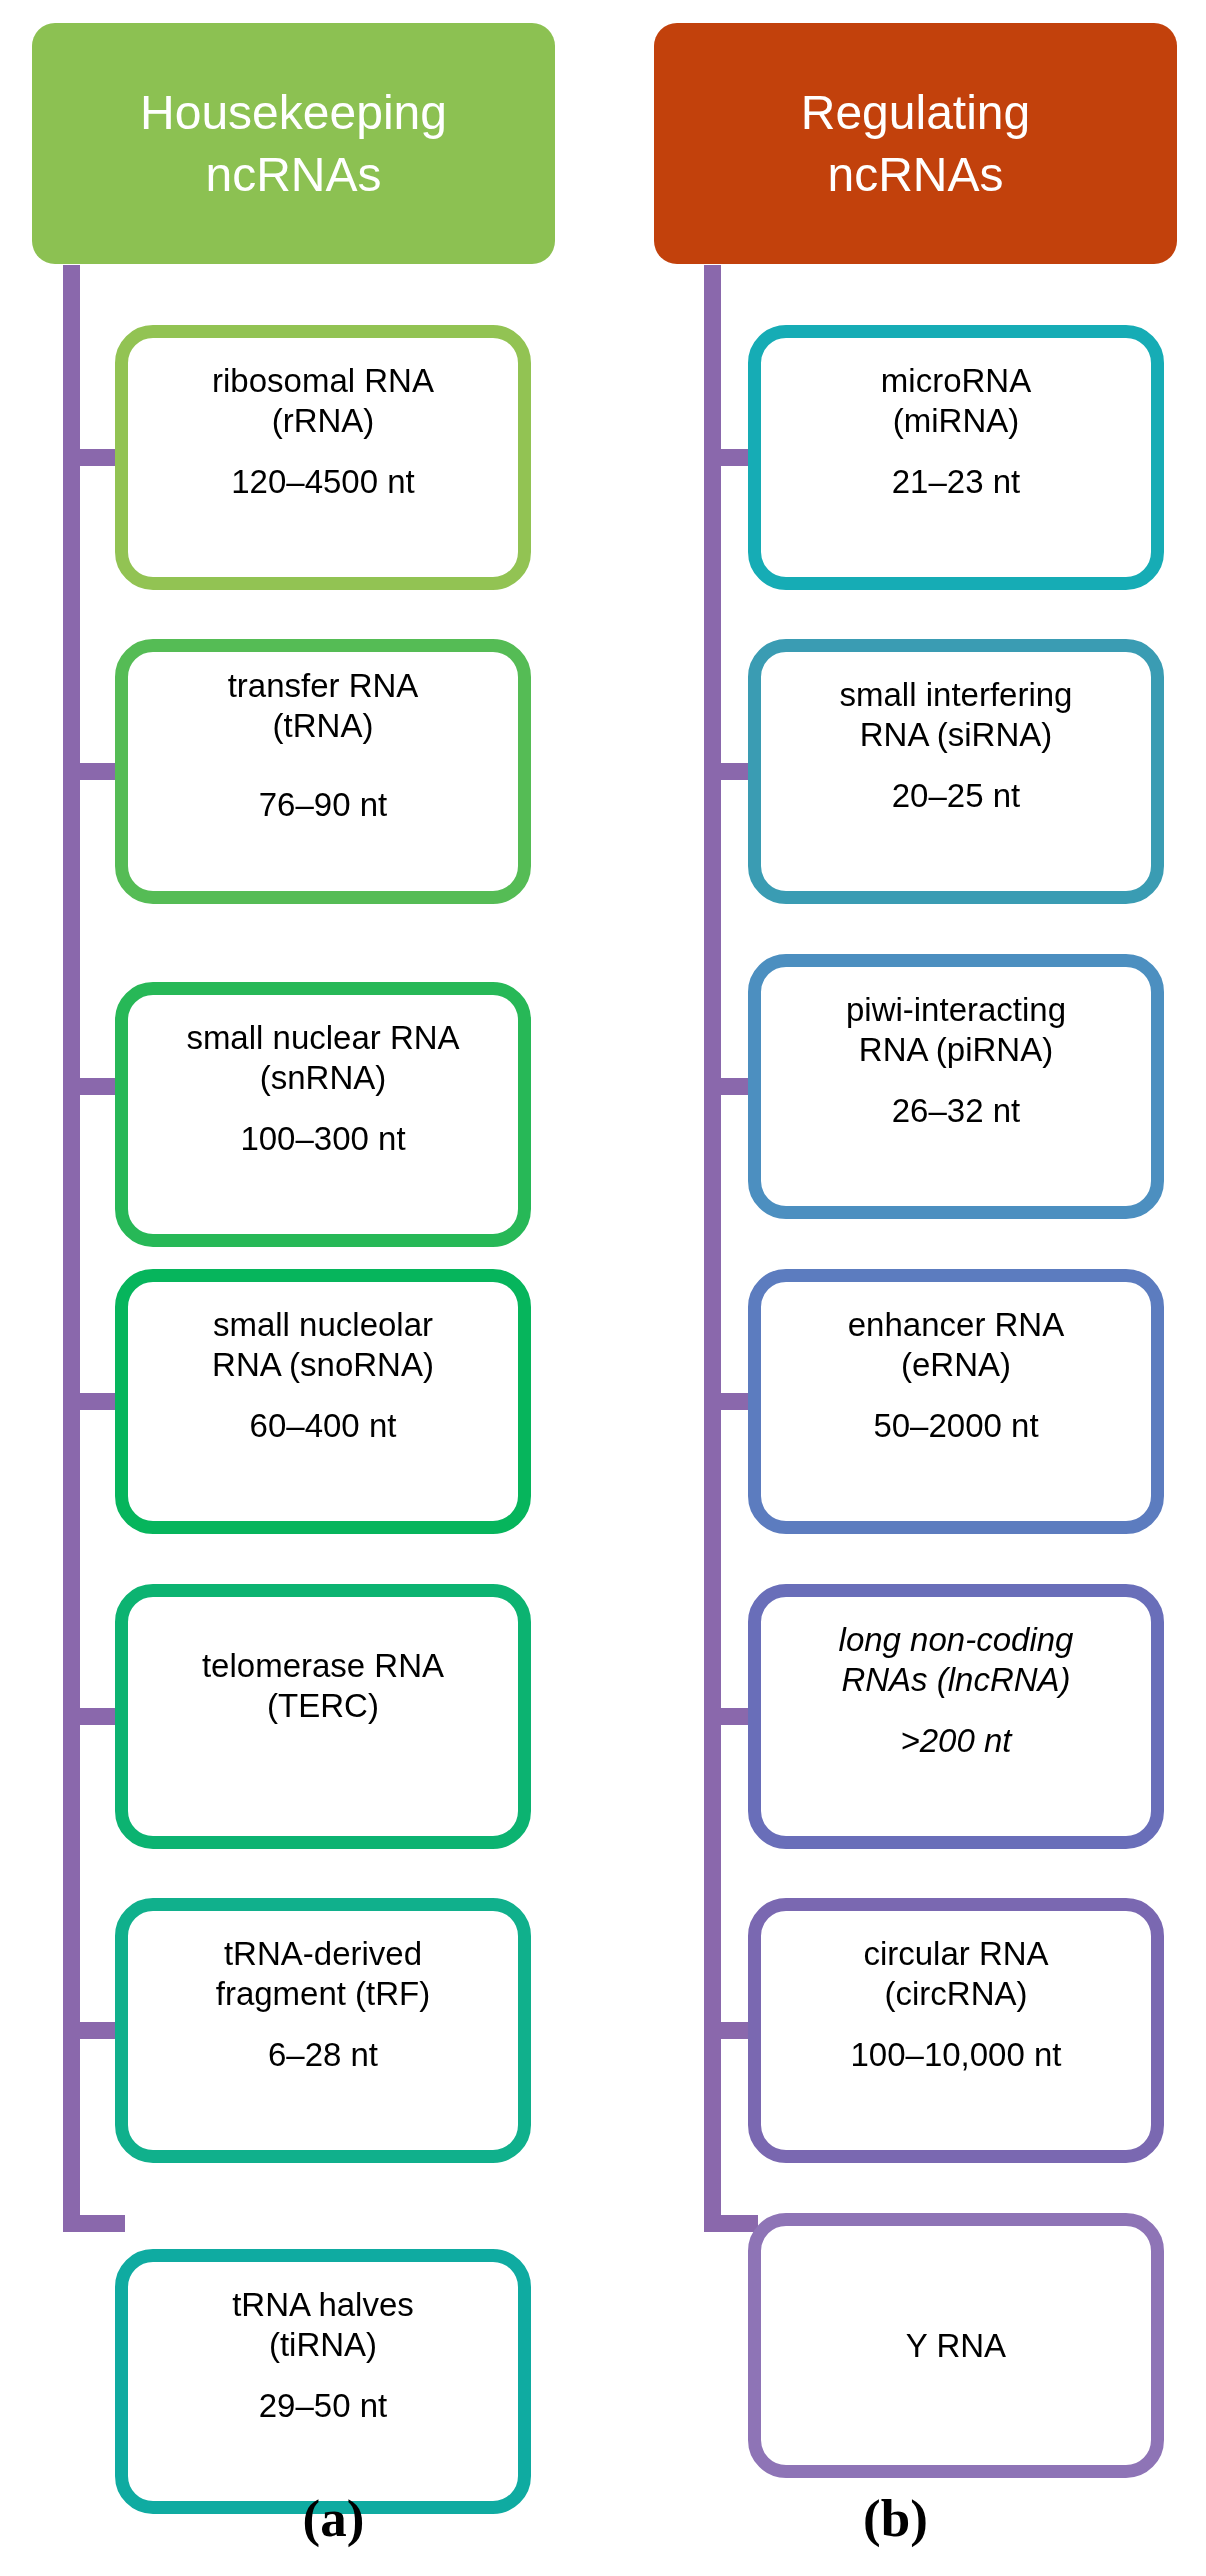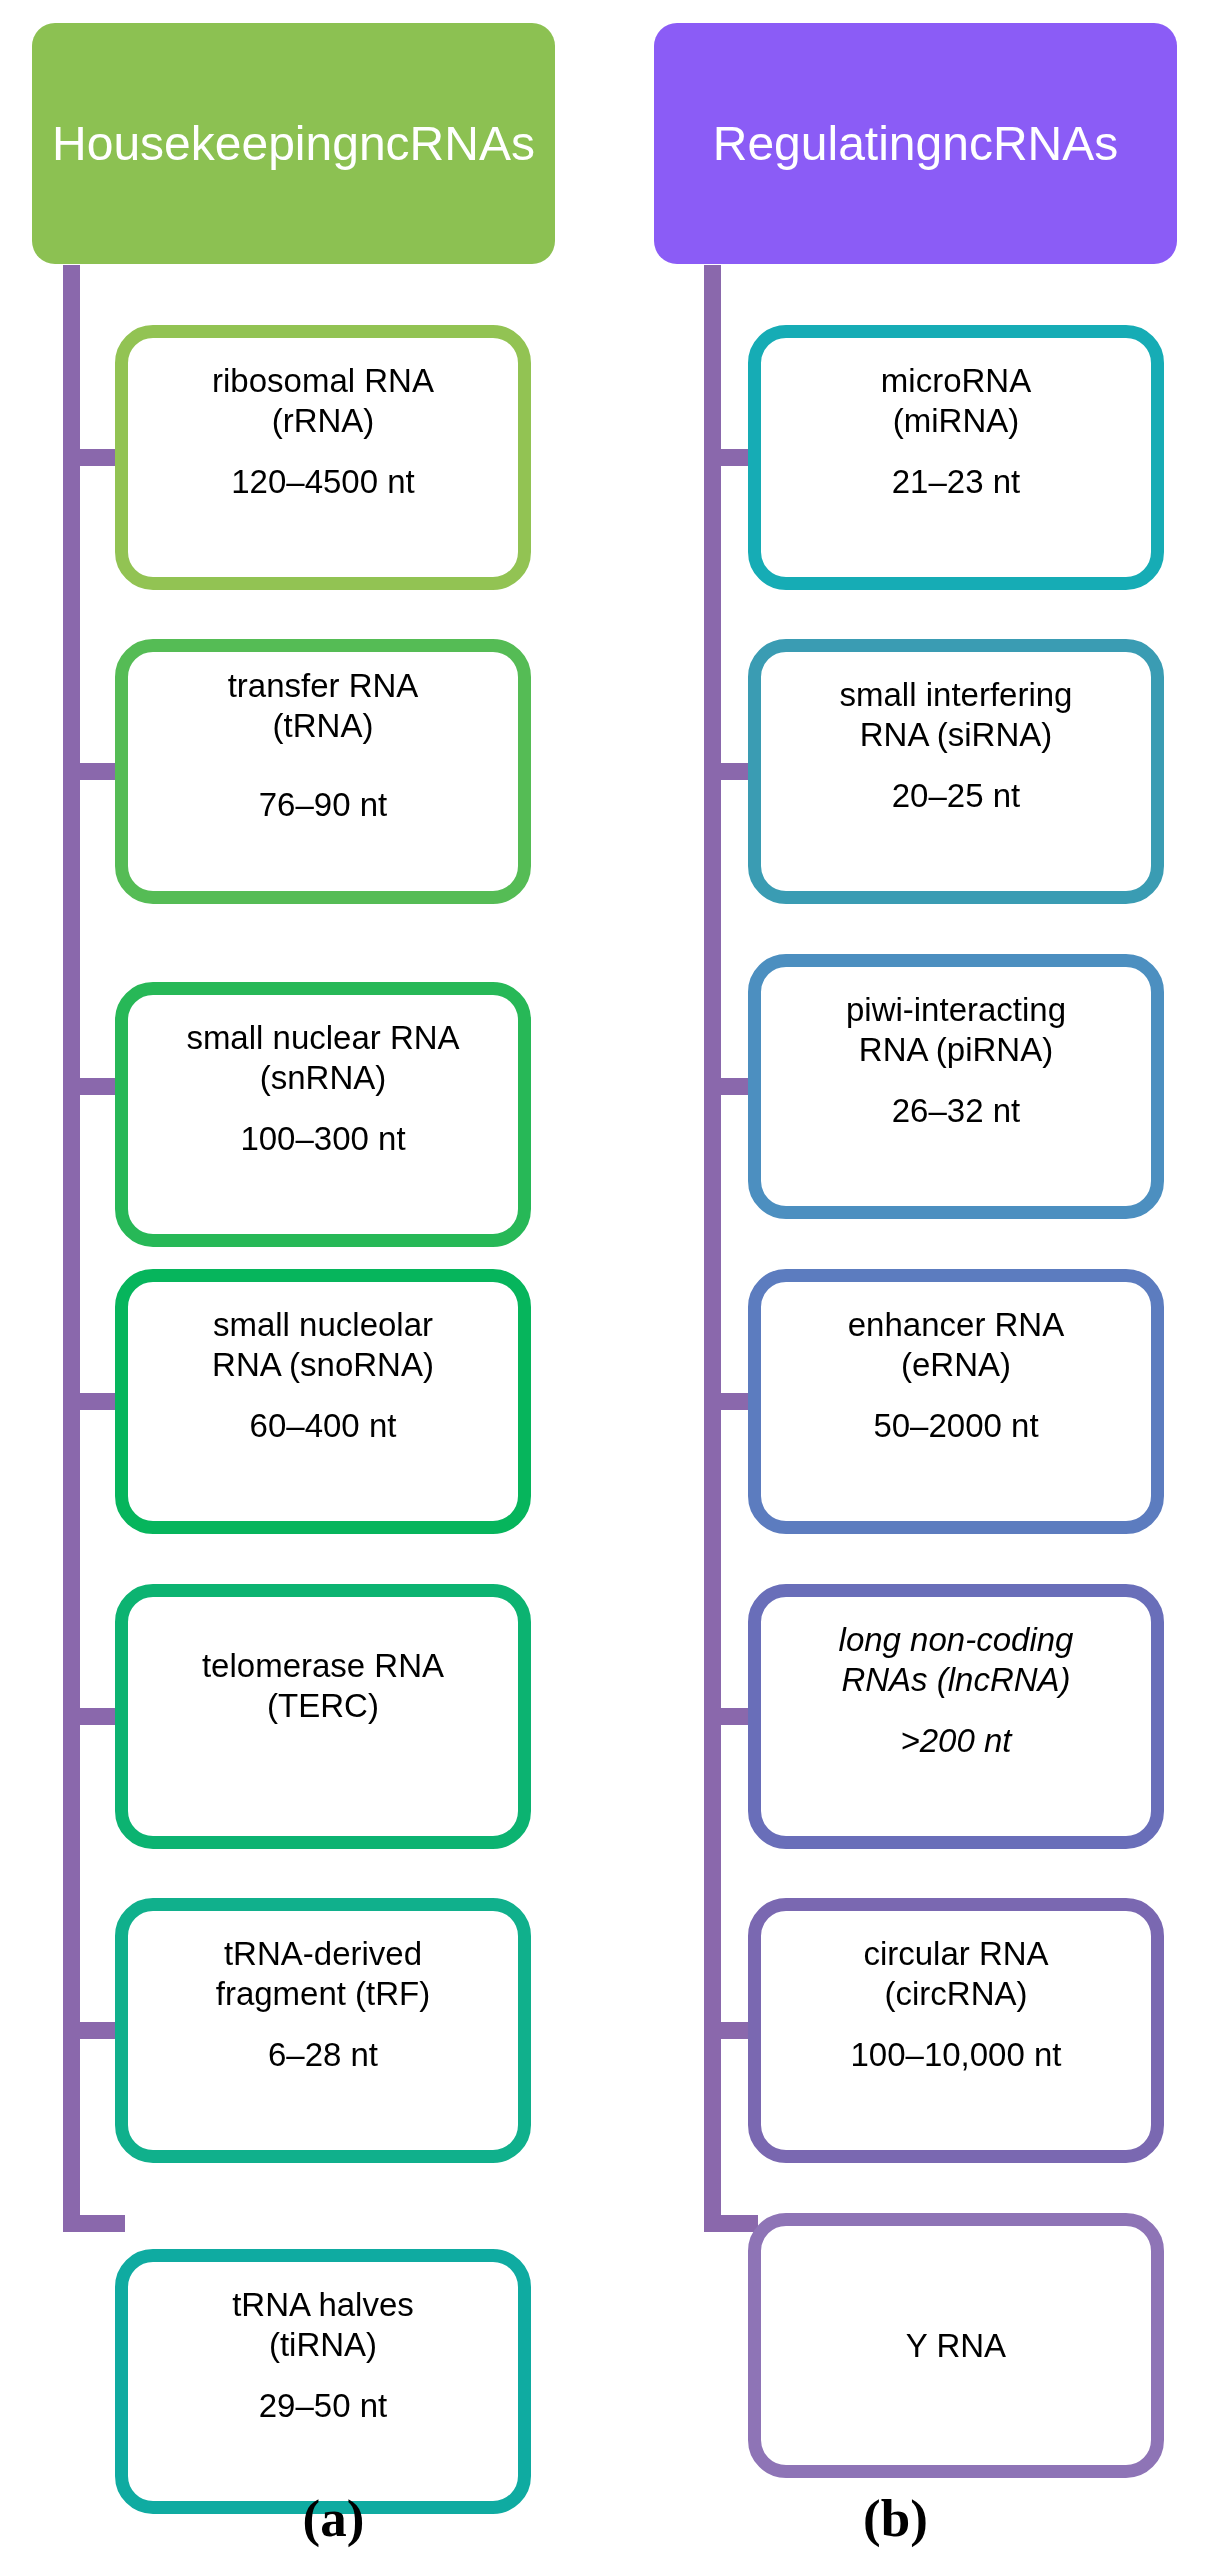--- a/index.html
+++ b/index.html
@@ -12,20 +12,21 @@
     overflow: hidden;
   }
   .hdr {
     position: absolute;
     top: 23px;
     width: 523px;
     height: 241px;
     box-sizing: border-box;
     border-radius: 23px;
     display: flex;
+    flex-direction: column;
     align-items: center;
     justify-content: center;
     color: #ffffff;
     font-size: 48px;
     line-height: 62px;
     text-align: center;
   }
   .trunk {
     position: absolute;
     top: 265px;
@@ -130,21 +131,21 @@
         <div class="node-size">6–28 nt</div>
       </div>
       <div class="stub" style="left: 63px; width: 62px; top: 2215px; background: rgb(138, 104, 172);"></div>
       <div class="node" style="left: 115px; top: 2213px; border-color: rgb(15, 171, 161); margin-top: 36px;">
         <div class="node-name">
           <div class="node-name-line">tRNA halves</div>
           <div class="node-name-line">(tiRNA)</div>
         </div>
         <div class="node-size">29–50 nt</div>
       </div>
-      <div class="hdr" style="left: 654px; background: #8b5cf6;">
+      <div class="hdr" style="left: 654px; background: #c2410c;">
         <div class="hdr-line">Regulating</div>
         <div class="hdr-line">ncRNAs</div>
       </div>
       <div class="trunk" style="left: 704px; background: rgb(138, 104, 172);"></div>
       <div class="stub" style="left: 704px; width: 54px; top: 449px; background: rgb(138, 104, 172);"></div>
       <div class="node" style="left: 748px; top: 325px; border-color: rgb(22, 172, 181);">
         <div class="node-name">
           <div class="node-name-line">microRNA</div>
           <div class="node-name-line">(miRNA)</div>
         </div>

